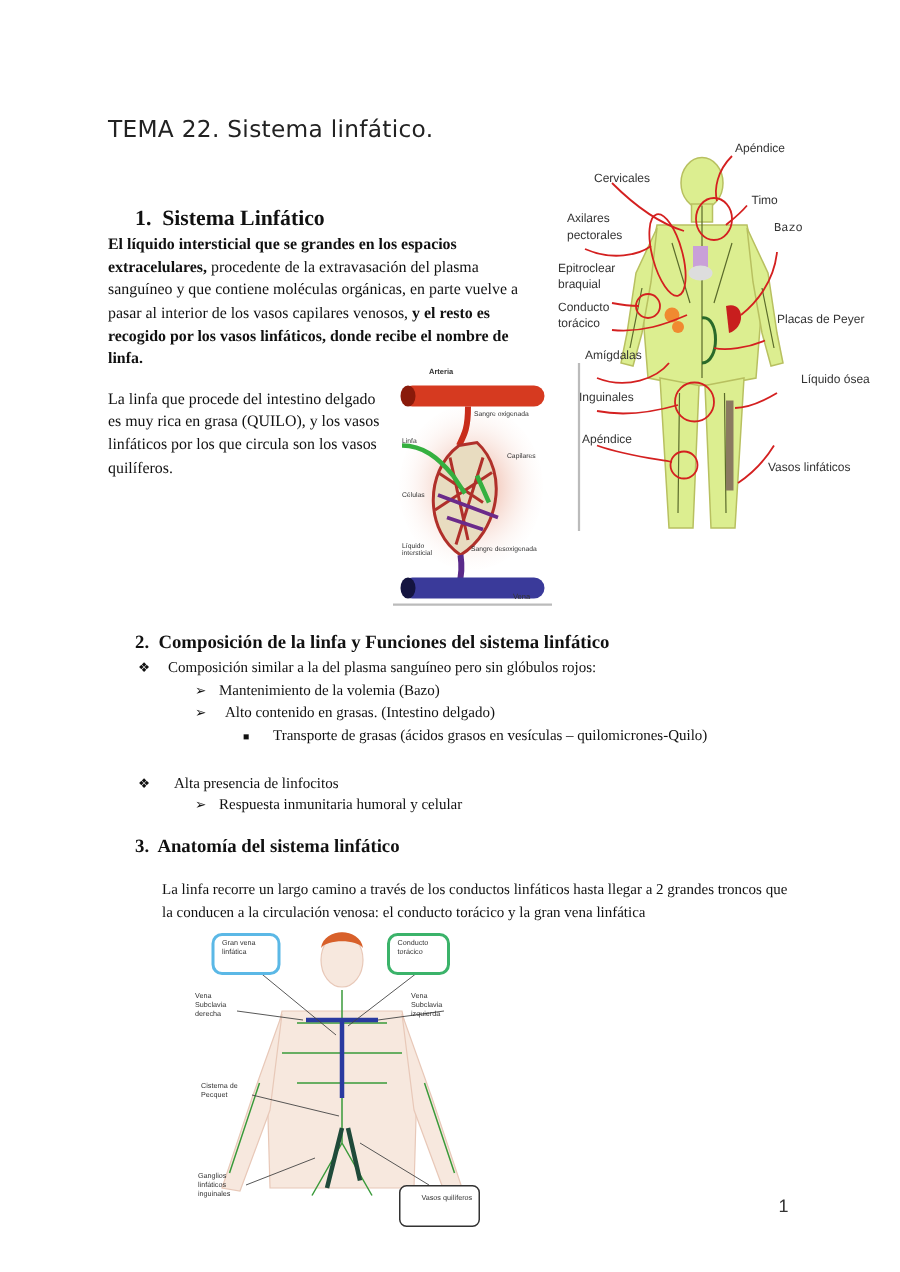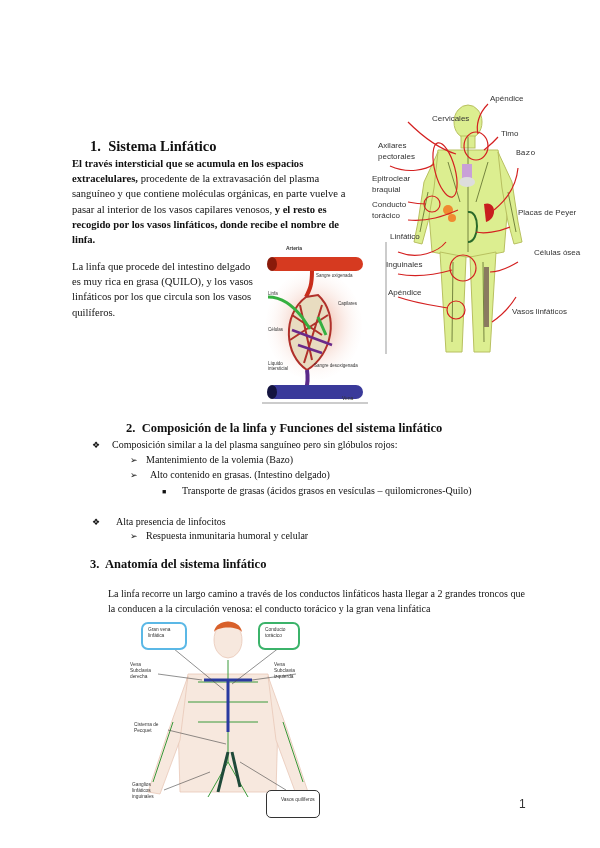--- a/index.html
+++ b/index.html
@@ -10,26 +10,27 @@
   .body { font-size:10.6px; line-height:15.2px; }
   .b { font-weight:bold; }
   .small { font-size:10px; line-height:14px; }
   .lbl { font-family:"Liberation Sans", sans-serif; color:#333; }
   .pageno { font-family:"Liberation Sans", sans-serif; font-size:12px; color:#333; }
 </style>
 </head>
 <body>
 
 <div class="abs title" style="left:72px; top:74px; width:290px;">
+  <div>TEMA 22. Sistema linfático.</div>
 </div>
 
 <div class="abs h1" style="left:90px; top:138px; white-space:pre;">1.  Sistema Linfático</div>
 
 <div class="abs body" style="left:72px; top:156px; width:285px;">
-  <span class="b">El través intersticial que se acumula en los espacios extracelulares,</span><span> procedente de la extravasación del plasma sanguíneo y que contiene moléculas orgánicas, en parte vuelve a pasar al interior de los vasos capilares venosos, </span><span class="b">y el resto es recogido por los vasos linfáticos, donde recibe el nombre de linfa.</span>
+  <span class="b">El líquido intersticial que se grandes en los espacios extracelulares,</span><span> procedente de la extravasación del plasma sanguíneo y que contiene moléculas orgánicas, en parte vuelve a pasar al interior de los vasos capilares venosos, </span><span class="b">y el resto es recogido por los vasos linfáticos, donde recibe el nombre de linfa.</span>
 </div>
 
 <div class="abs body" style="left:72px; top:259px; width:182px;">La linfa que procede del intestino delgado es muy rica en grasa (QUILO), y los vasos linfáticos por los que circula son los vasos quilíferos.</div>
 
 <div class="abs" style="left:262px; top:245px; width:106px; height:160px;">
   <svg width="106" height="160" viewBox="0 0 106 160">
     <defs>
       <radialGradient id="glow" cx="50%" cy="50%" r="55%">
         <stop offset="0%" stop-color="#e89a80"></stop>
         <stop offset="100%" stop-color="#ffffff" stop-opacity="0"></stop>
@@ -95,35 +96,35 @@
       <path d="M150 76 C148 96 136 110 126 118"></path>
       <path d="M142 135 C130 140 116 142 108 140"></path>
       <path d="M30 160 C50 168 70 160 78 150"></path>
       <path d="M30 182 C50 186 70 182 84 178"></path>
       <path d="M30 205 C50 212 70 214 80 216"></path>
       <path d="M150 170 C140 176 130 180 122 180"></path>
       <path d="M148 205 C140 218 130 226 124 230"></path>
     </g>
   </svg>
   <div class="abs lbl" style="left:122px; top:2px; font-size:8px;">Apéndice</div>
-  <div class="abs lbl" style="left:28px; top:22px; font-size:8px;margin-left:36px;">Cervicales</div>
+  <div class="abs lbl" style="left:28px; top:22px; font-size:8px;">Cervicales</div>
   <div class="abs lbl" style="left:133px; top:37px; font-size:8px;">Timo</div>
   <div class="abs lbl" style="left:10px; top:48px; width:48px; font-size:8px; line-height:11px;">Axilares pectorales</div>
   <div class="abs lbl" style="left:148px; top:56px; font-size:8px;font-family:Liberation Mono, monospace;">Bazo</div>
   <div class="abs lbl" style="left:4px; top:81px; width:48px; font-size:8px; line-height:11px;">Epitroclear braquial</div>
   <div class="abs lbl" style="left:4px; top:107px; width:44px; font-size:8px; line-height:11px;">Conducto torácico</div>
   <div class="abs lbl" style="left:150px; top:116px; font-size:8px;">Placas de Peyer</div>
-  <div class="abs lbl" style="left:22px; top:140px; font-size:8px;">Linfático</div>
-  <div class="abs lbl" style="left:166px; top:156px; font-size:8px;">Células ósea</div>
+  <div class="abs lbl" style="left:22px; top:140px; font-size:8px;">Amígdalas</div>
+  <div class="abs lbl" style="left:166px; top:156px; font-size:8px;">Líquido ósea</div>
   <div class="abs lbl" style="left:18px; top:168px; font-size:8px;">Inguinales</div>
   <div class="abs lbl" style="left:20px; top:196px; font-size:8px;">Apéndice</div>
   <div class="abs lbl" style="left:144px; top:215px; font-size:8px;">Vasos linfáticos</div>
 </div>
 
-<div class="abs h1" style="left:90px; top:421px; font-size:12.5px; white-space:pre;margin-left:36px;">2.  Composición de la linfa y Funciones del sistema linfático</div>
+<div class="abs h1" style="left:90px; top:421px; font-size:12.5px; white-space:pre;">2.  Composición de la linfa y Funciones del sistema linfático</div>
 
 <div class="abs body small" style="left:0; top:438px; width:600px;">
   <div class="abs" style="left:92px; top:0; white-space:nowrap;">
     <span style="display:inline-block; width:20px; font-size:9px;">❖</span><span>Composición similar a la del plasma sanguíneo pero sin glóbulos rojos:</span>
   </div>
   <div class="abs" style="left:130px; top:15px; white-space:nowrap;">
     <span style="display:inline-block; width:16px; font-size:9px;">➢</span><span>Mantenimiento de la volemia (Bazo)</span>
   </div>
   <div class="abs" style="left:130px; top:30px; white-space:nowrap;">
     <span style="display:inline-block; width:20px; font-size:9px;">➢</span><span>Alto contenido en grasas. (Intestino delgado)</span>

